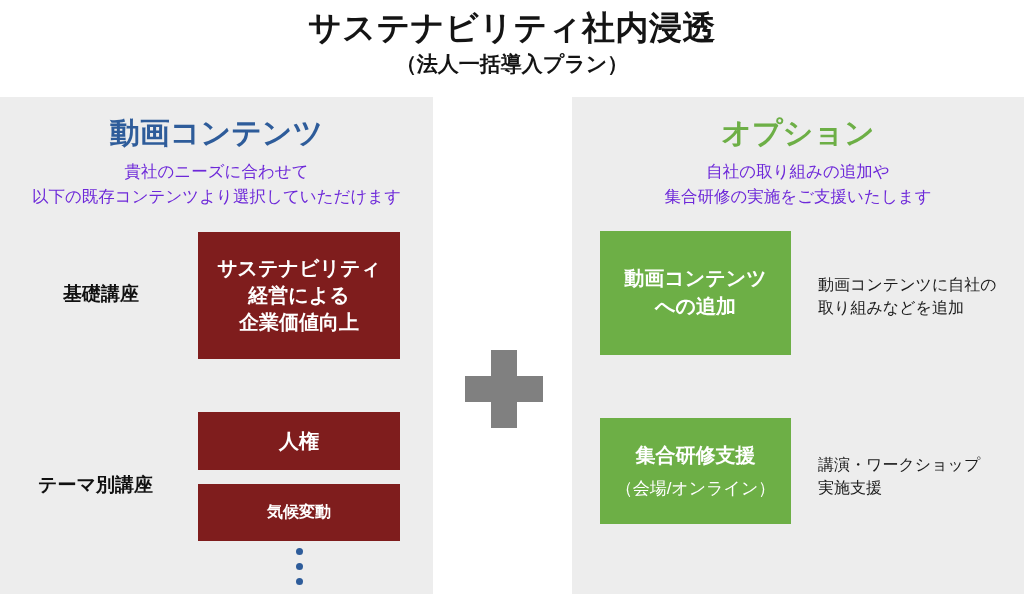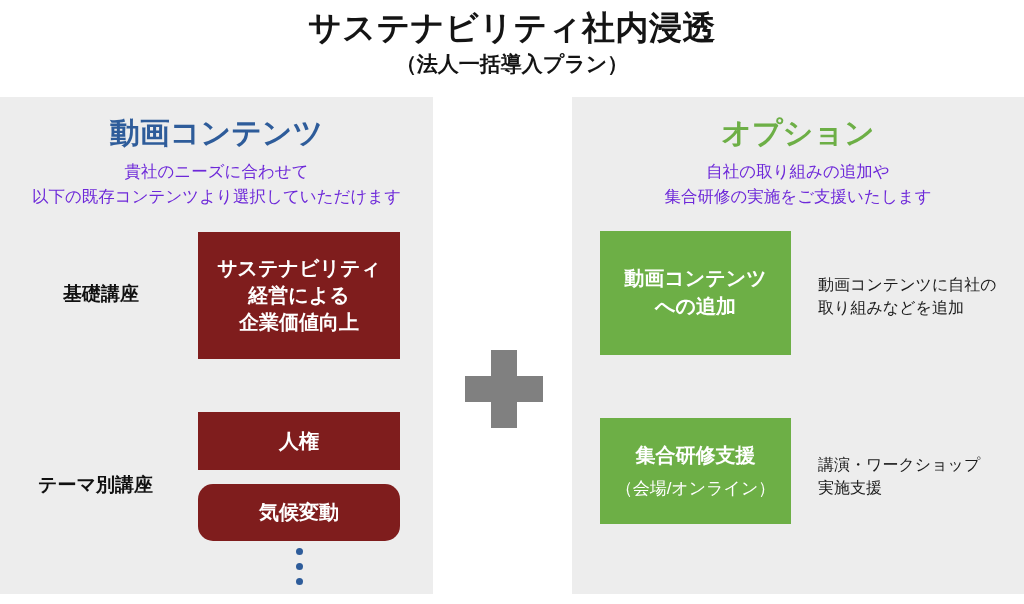--- a/index.html
+++ b/index.html
@@ -114,22 +114,21 @@
     line-height: 1.36;
   }
   .box-theme-1 {
     top: 412px;
     height: 58px;
     font-size: 20px;
   }
   .box-theme-2 {
     top: 484px;
     height: 57px;
-    font-size: 20px;
-    border-radius: 15px;
+    font-size: 16px;
   }
 
   .dots {
     position: absolute;
     left: 293px;
     top: 548px;
     width: 12px;
     display: flex;
     flex-direction: column;
     align-items: center;

